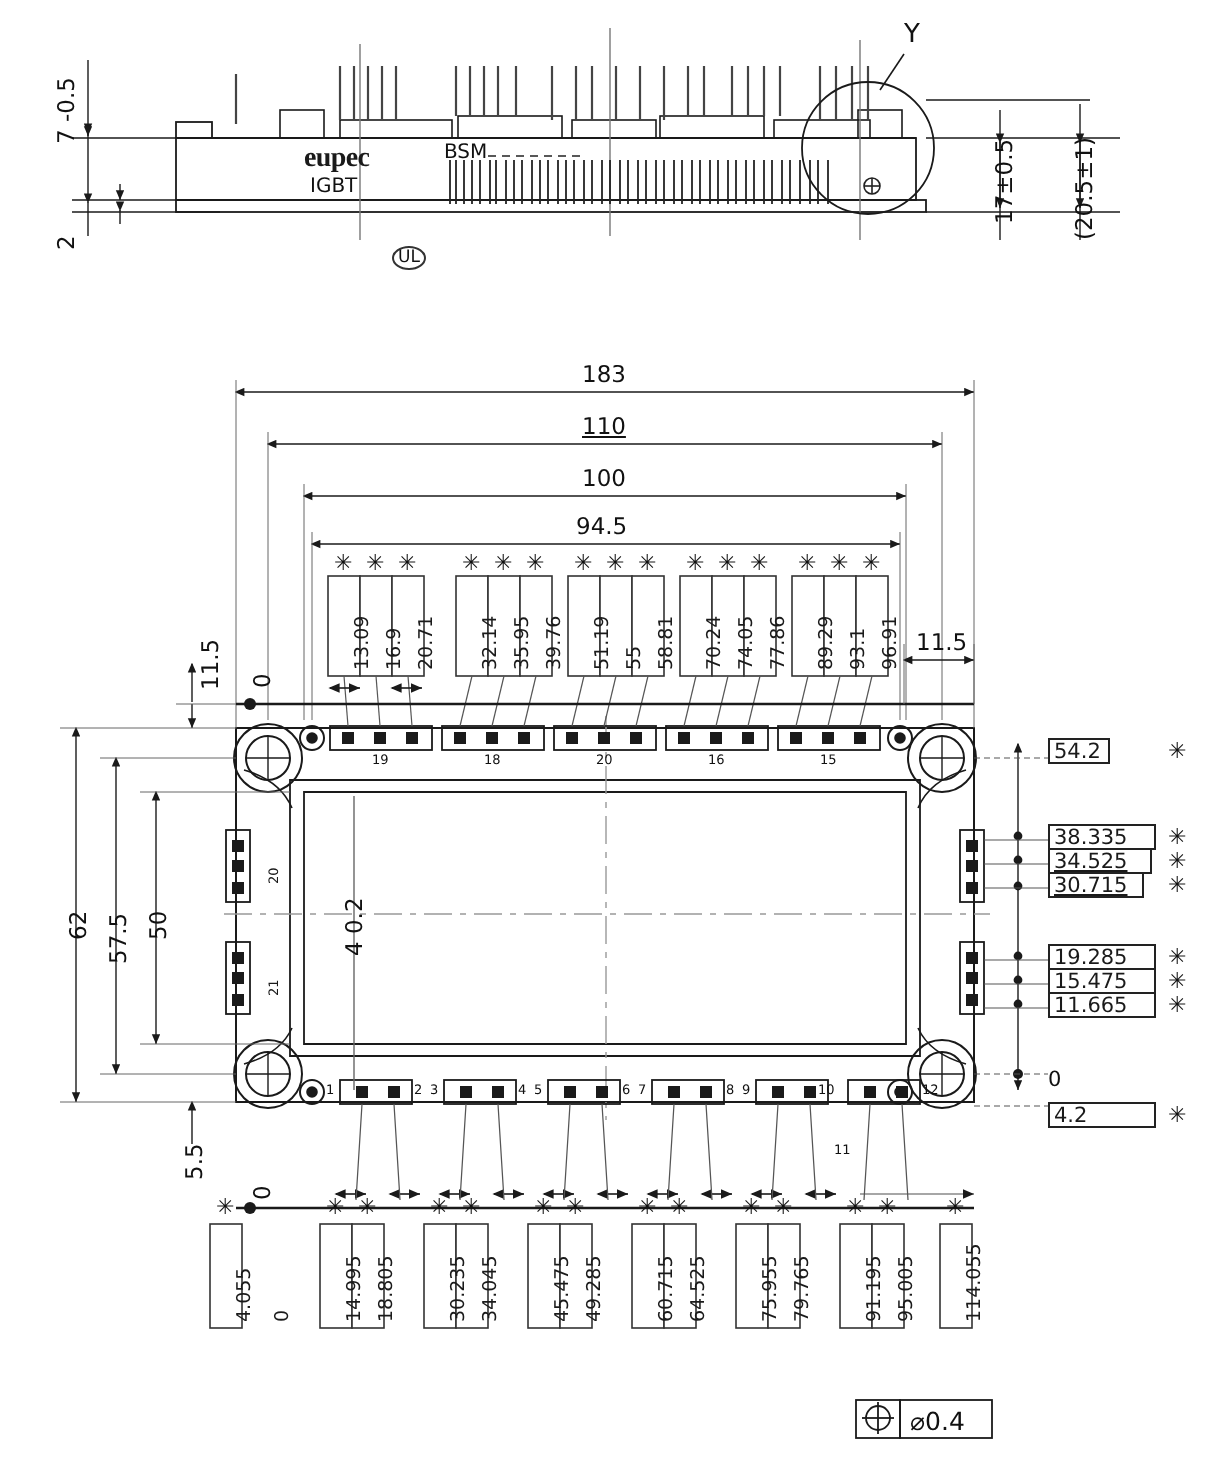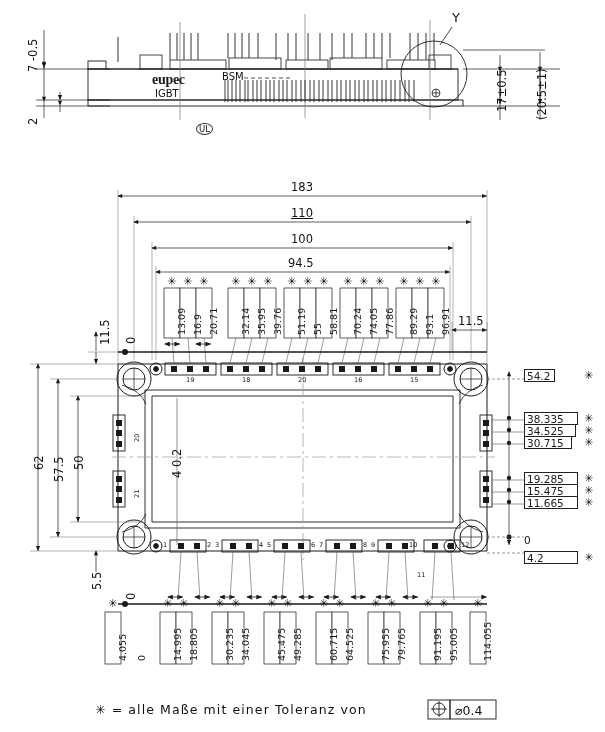--- a/index.html
+++ b/index.html
@@ -603,16 +603,15 @@
       <div class="pinnum" style="left: 319px; top: 541px;">7</div>
       <div class="pinnum" style="left: 363px; top: 541px;">8</div>
       <div class="pinnum" style="left: 371px; top: 541px;">9</div>
       <div class="pinnum" style="left: 409px; top: 541px;">10</div>
       <div class="pinnum" style="left: 417px; top: 571px;">11</div>
       <div class="pinnum" style="left: 461px; top: 541px;">12</div>
       <div class="vtxt" style="font-size: 6.5px; left: 133px; top: 442px;">20</div>
       <div class="vtxt" style="font-size: 6.5px; left: 133px; top: 498px;">21</div>
     </div>
 
-<div class="lbl note" style="left:95px;top:702px;">✳ = alle Maße mit einer Toleranz von</div>
 <div class="lbl" style="left:455px;top:703px;font-size:12.5px;">⌀0.4</div>
 
 </div>
 
 </body></html>

